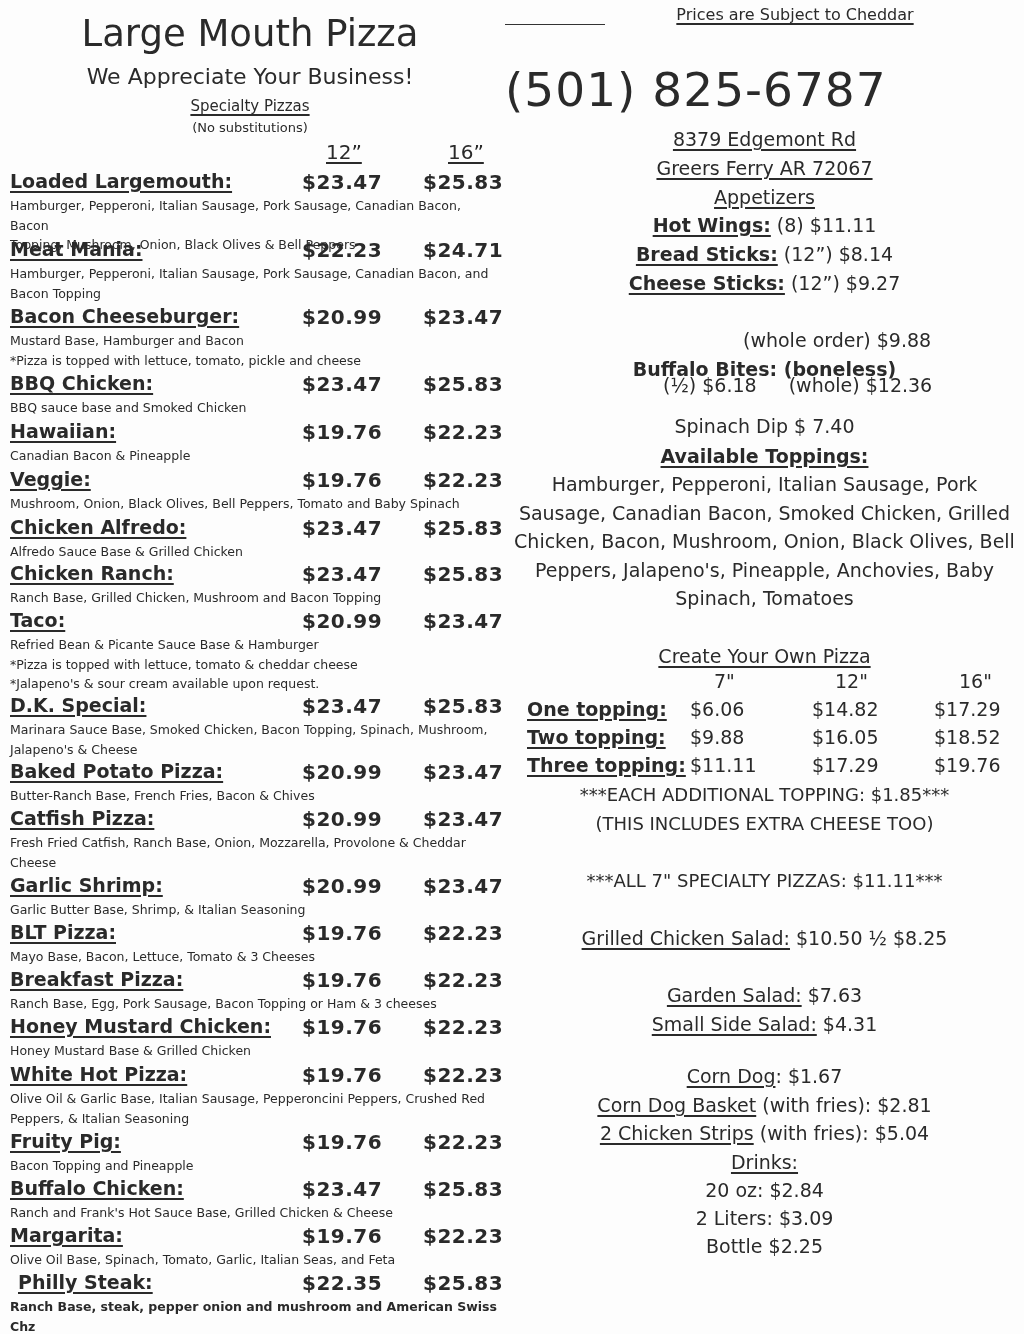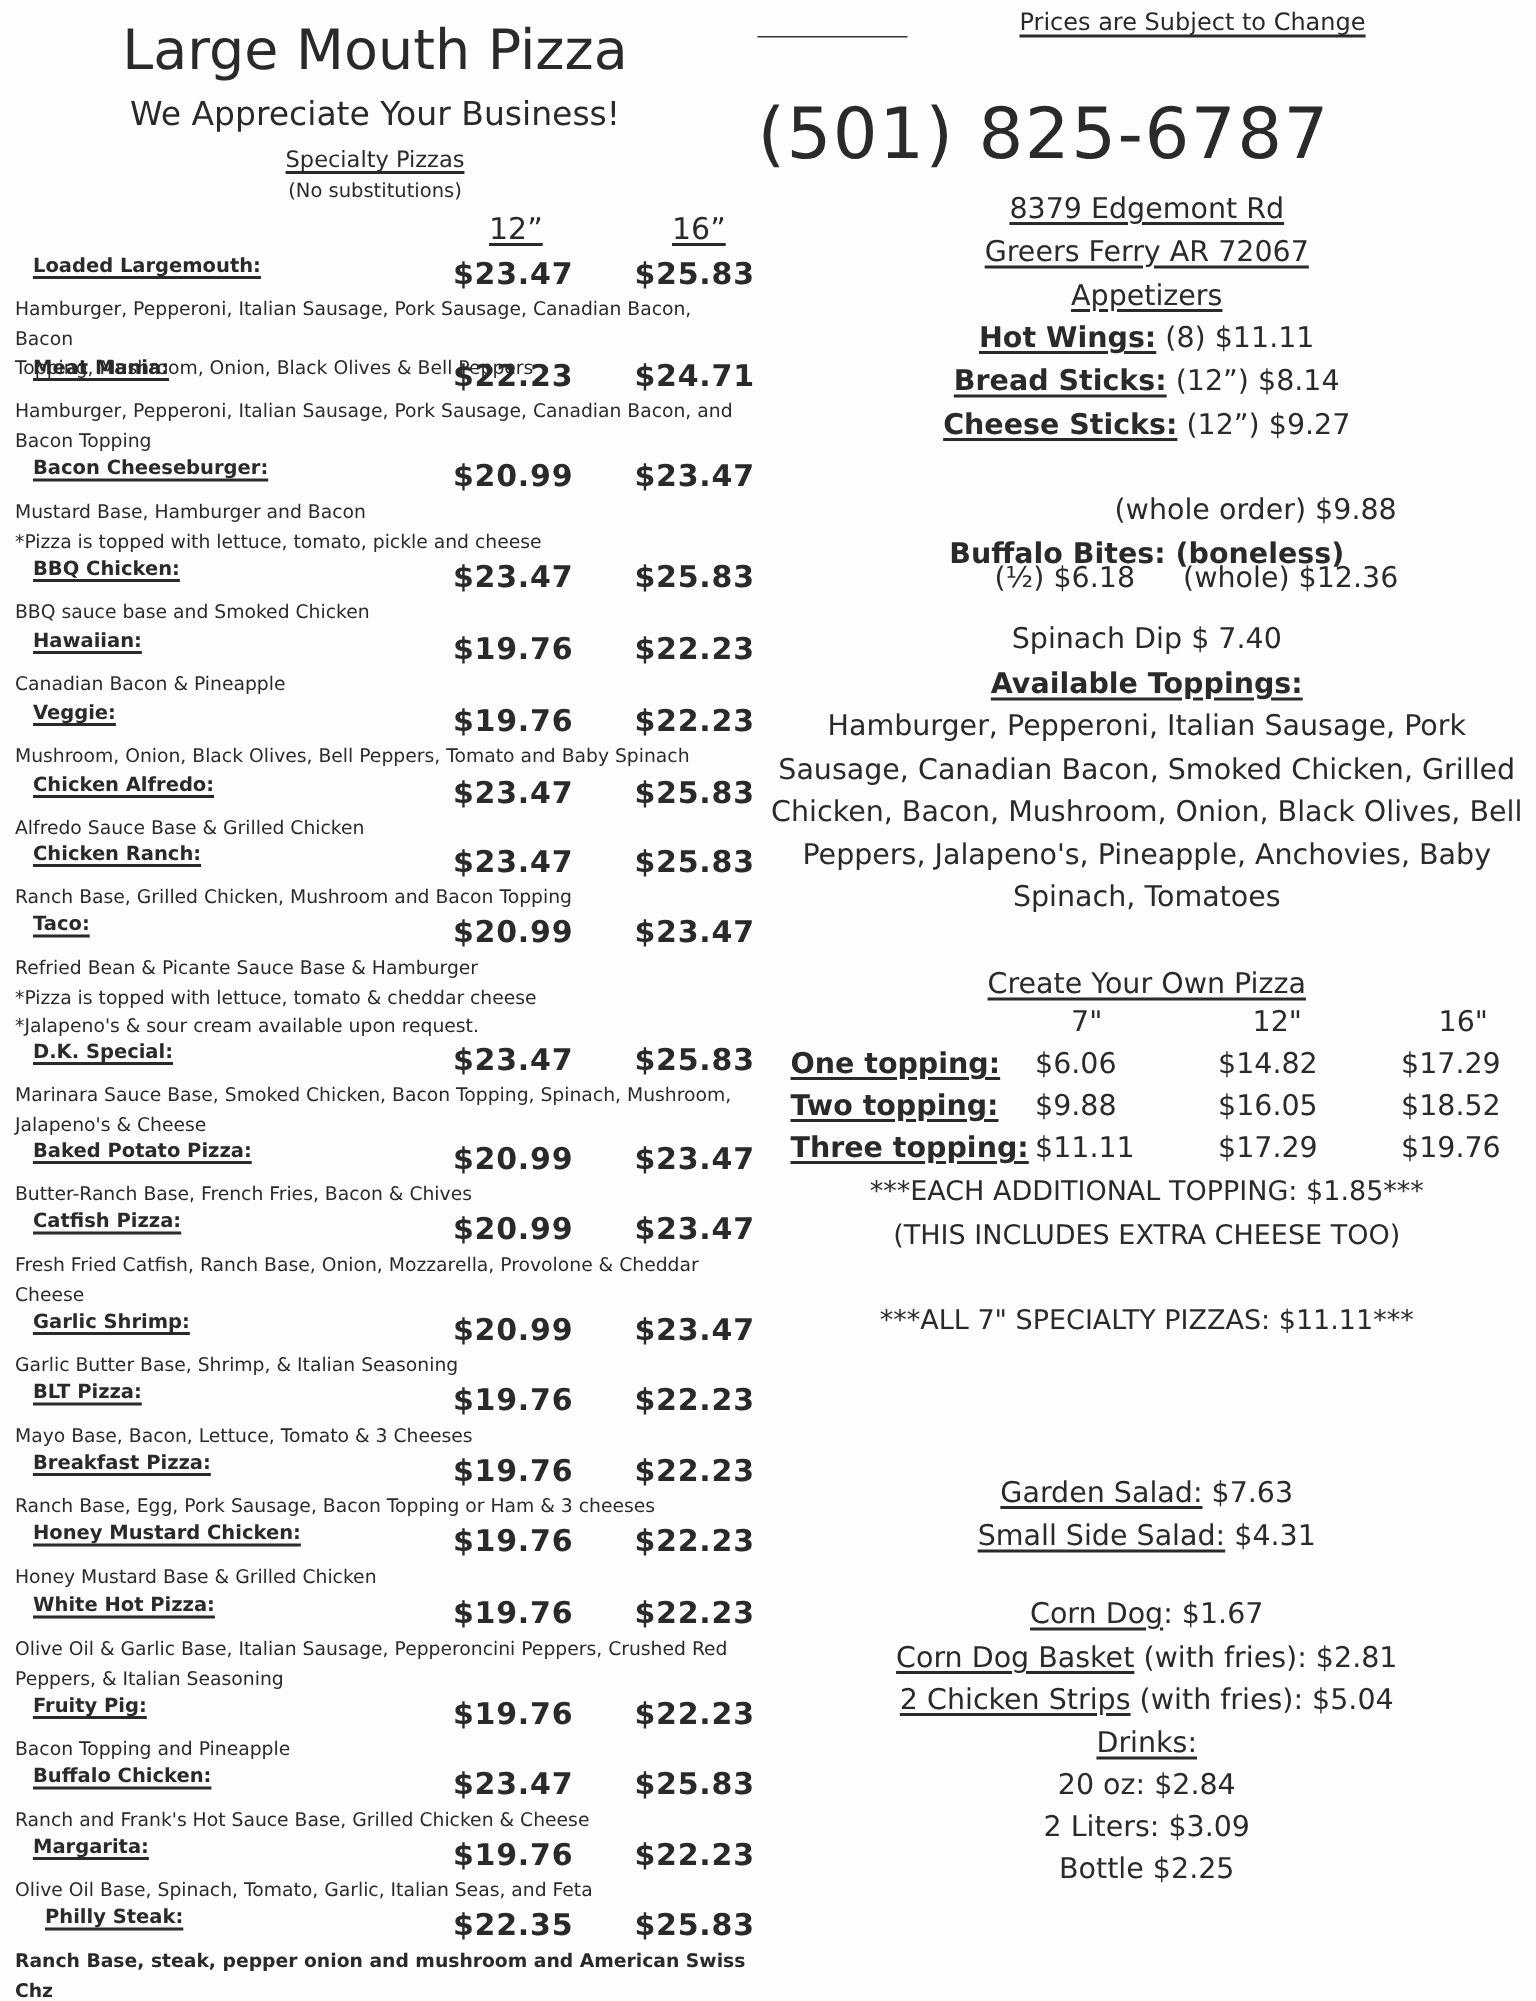--- a/index.html
+++ b/index.html
@@ -13,21 +13,21 @@
 
   .title { position: absolute; left: 0; width: 500px; top: 12px; text-align: center; font-size: 37px; }
   .tagline { position: absolute; left: 0; width: 500px; top: 64px; text-align: center; font-size: 22px; }
   .spec-head { position: absolute; left: 0; width: 500px; top: 97px; text-align: center; font-size: 15px; }
   .nosub { position: absolute; left: 0; width: 500px; top: 120px; text-align: center; font-size: 13px; }
   .size-h { position: absolute; top: 140px; font-size: 20px; font-family: "DejaVu Sans", sans-serif; }
   .size-h.s12 { left: 326px; }
   .size-h.s16 { left: 448px; }
 
   .pizza { position: absolute; left: 10px; width: 490px; }
-  .pizza .name { position: absolute; left: 0; top: 0; font-size: 13px; font-weight: bold; white-space: nowrap; margin-left: 12px; }
+  .pizza .name { position: absolute; left: 0; top: 0; font-size: 19px; font-weight: bold; white-space: nowrap; }
   .pizza .p12 { position: absolute; left: 292px; top: 0; font-size: 20px; font-weight: bold; font-family: "DejaVu Sans", sans-serif; letter-spacing: 0.5px; }
   .pizza .p16 { position: absolute; left: 413px; top: 0; font-size: 20px; font-weight: bold; font-family: "DejaVu Sans", sans-serif; letter-spacing: 0.5px; }
   .pizza .desc { position: absolute; left: 0; top: 26px; width: 492px; font-size: 12.5px; line-height: 19.5px; }
 
   .topline { position: absolute; left: 0; top: 24px; width: 100px; border-top: 1.5px solid #333; }
   .prices-note { position: absolute; left: 0; width: 480px; top: 5px; text-align: center; font-size: 16px; padding-left: 0; }
   .prices-note span { margin-left: 100px; }
   .phone { position: absolute; left: 0; width: 519px; top: 62px; text-align: left; font-size: 47px; letter-spacing: 1px; }
   .center-line { position: absolute; left: 0; width: 519px; text-align: center; font-size: 19px; white-space: nowrap; }
   .toppings { position: absolute; left: 6px; width: 507px; top: 470px; text-align: center; font-size: 19px; line-height: 28.5px; }
@@ -226,21 +226,21 @@
     <span class="p12">$22.35</span>
     <span class="p16">$25.83</span>
     <div class="desc" style="font-weight:bold">
         <div>Ranch Base, steak, pepper onion and mushroom and American Swiss Chz</div>
       </div>
   </div>
 </div>
 
 <div id="right">
   <div class="topline"></div>
-  <div class="prices-note"><span class="u">Prices are Subject to Change</span></div>
+  <div class="prices-note"><span class="u">Prices are Subject to Cheddar</span></div>
   <div class="phone">(501) 825-6787</div>
   <div class="center-line u" style="top:128px">8379 Edgemont Rd</div>
   <div class="center-line u" style="top:157px">Greers Ferry AR 72067</div>
   <div class="center-line u" style="top:186px">Appetizers</div>
 
   <div class="center-line" style="top:214px"><span class="u" style="font-weight:bold">Hot Wings:</span><span> (8) $11.11</span></div>
   <div class="center-line" style="top:243px"><span class="u" style="font-weight:bold">Bread Sticks:</span><span> (12”) $8.14</span></div>
   <div class="center-line" style="top:272px"><span class="u" style="font-weight:bold">Cheese Sticks:</span><span> (12”) $9.27</span></div>
   <div class="center-line" style="top:329px;text-align:left;left:238px;width:auto">(whole order) $9.88</div>
   <div class="center-line" style="top:358px"><span style="font-weight:bold">Buffalo Bites:  (boneless)</span></div>
@@ -272,20 +272,21 @@
       <span class="c0 u" style="font-weight:bold">Three topping:</span>
       <span class="c1">$11.11</span>
       <span class="c2">$17.29</span>
       <span class="c3">$19.76</span>
     </div>
   </div>
   <div class="center-line" style="top:784px;font-size:18px">***EACH ADDITIONAL TOPPING: $1.85***</div>
   <div class="center-line" style="top:813px;font-size:18px">(THIS INCLUDES EXTRA CHEESE TOO)</div>
   <div class="center-line" style="top:870px;font-size:18px">***ALL 7" SPECIALTY PIZZAS: $11.11***</div>
 
+  <div class="center-line" style="top:927px"><span class="u">Grilled Chicken Salad:</span><span> $10.50 ½ $8.25</span></div>
   <div class="center-line" style="top:984px"><span class="u">Garden Salad:</span><span> $7.63</span></div>
   <div class="center-line" style="top:1013px"><span class="u">Small Side Salad:</span><span> $4.31</span></div>
 
   <div class="center-line" style="top:1065px"><span class="u">Corn Dog</span><span>: $1.67</span></div>
   <div class="center-line" style="top:1094px"><span class="u">Corn Dog Basket</span><span> (with fries): $2.81</span></div>
   <div class="center-line" style="top:1122px"><span class="u">2 Chicken Strips</span><span> (with fries): $5.04</span></div>
   <div class="center-line u" style="top:1151px">Drinks:</div>
   <div class="center-line" style="top:1179px">20 oz: $2.84</div>
   <div class="center-line" style="top:1207px">2 Liters: $3.09</div>
   <div class="center-line" style="top:1235px">Bottle $2.25</div>

